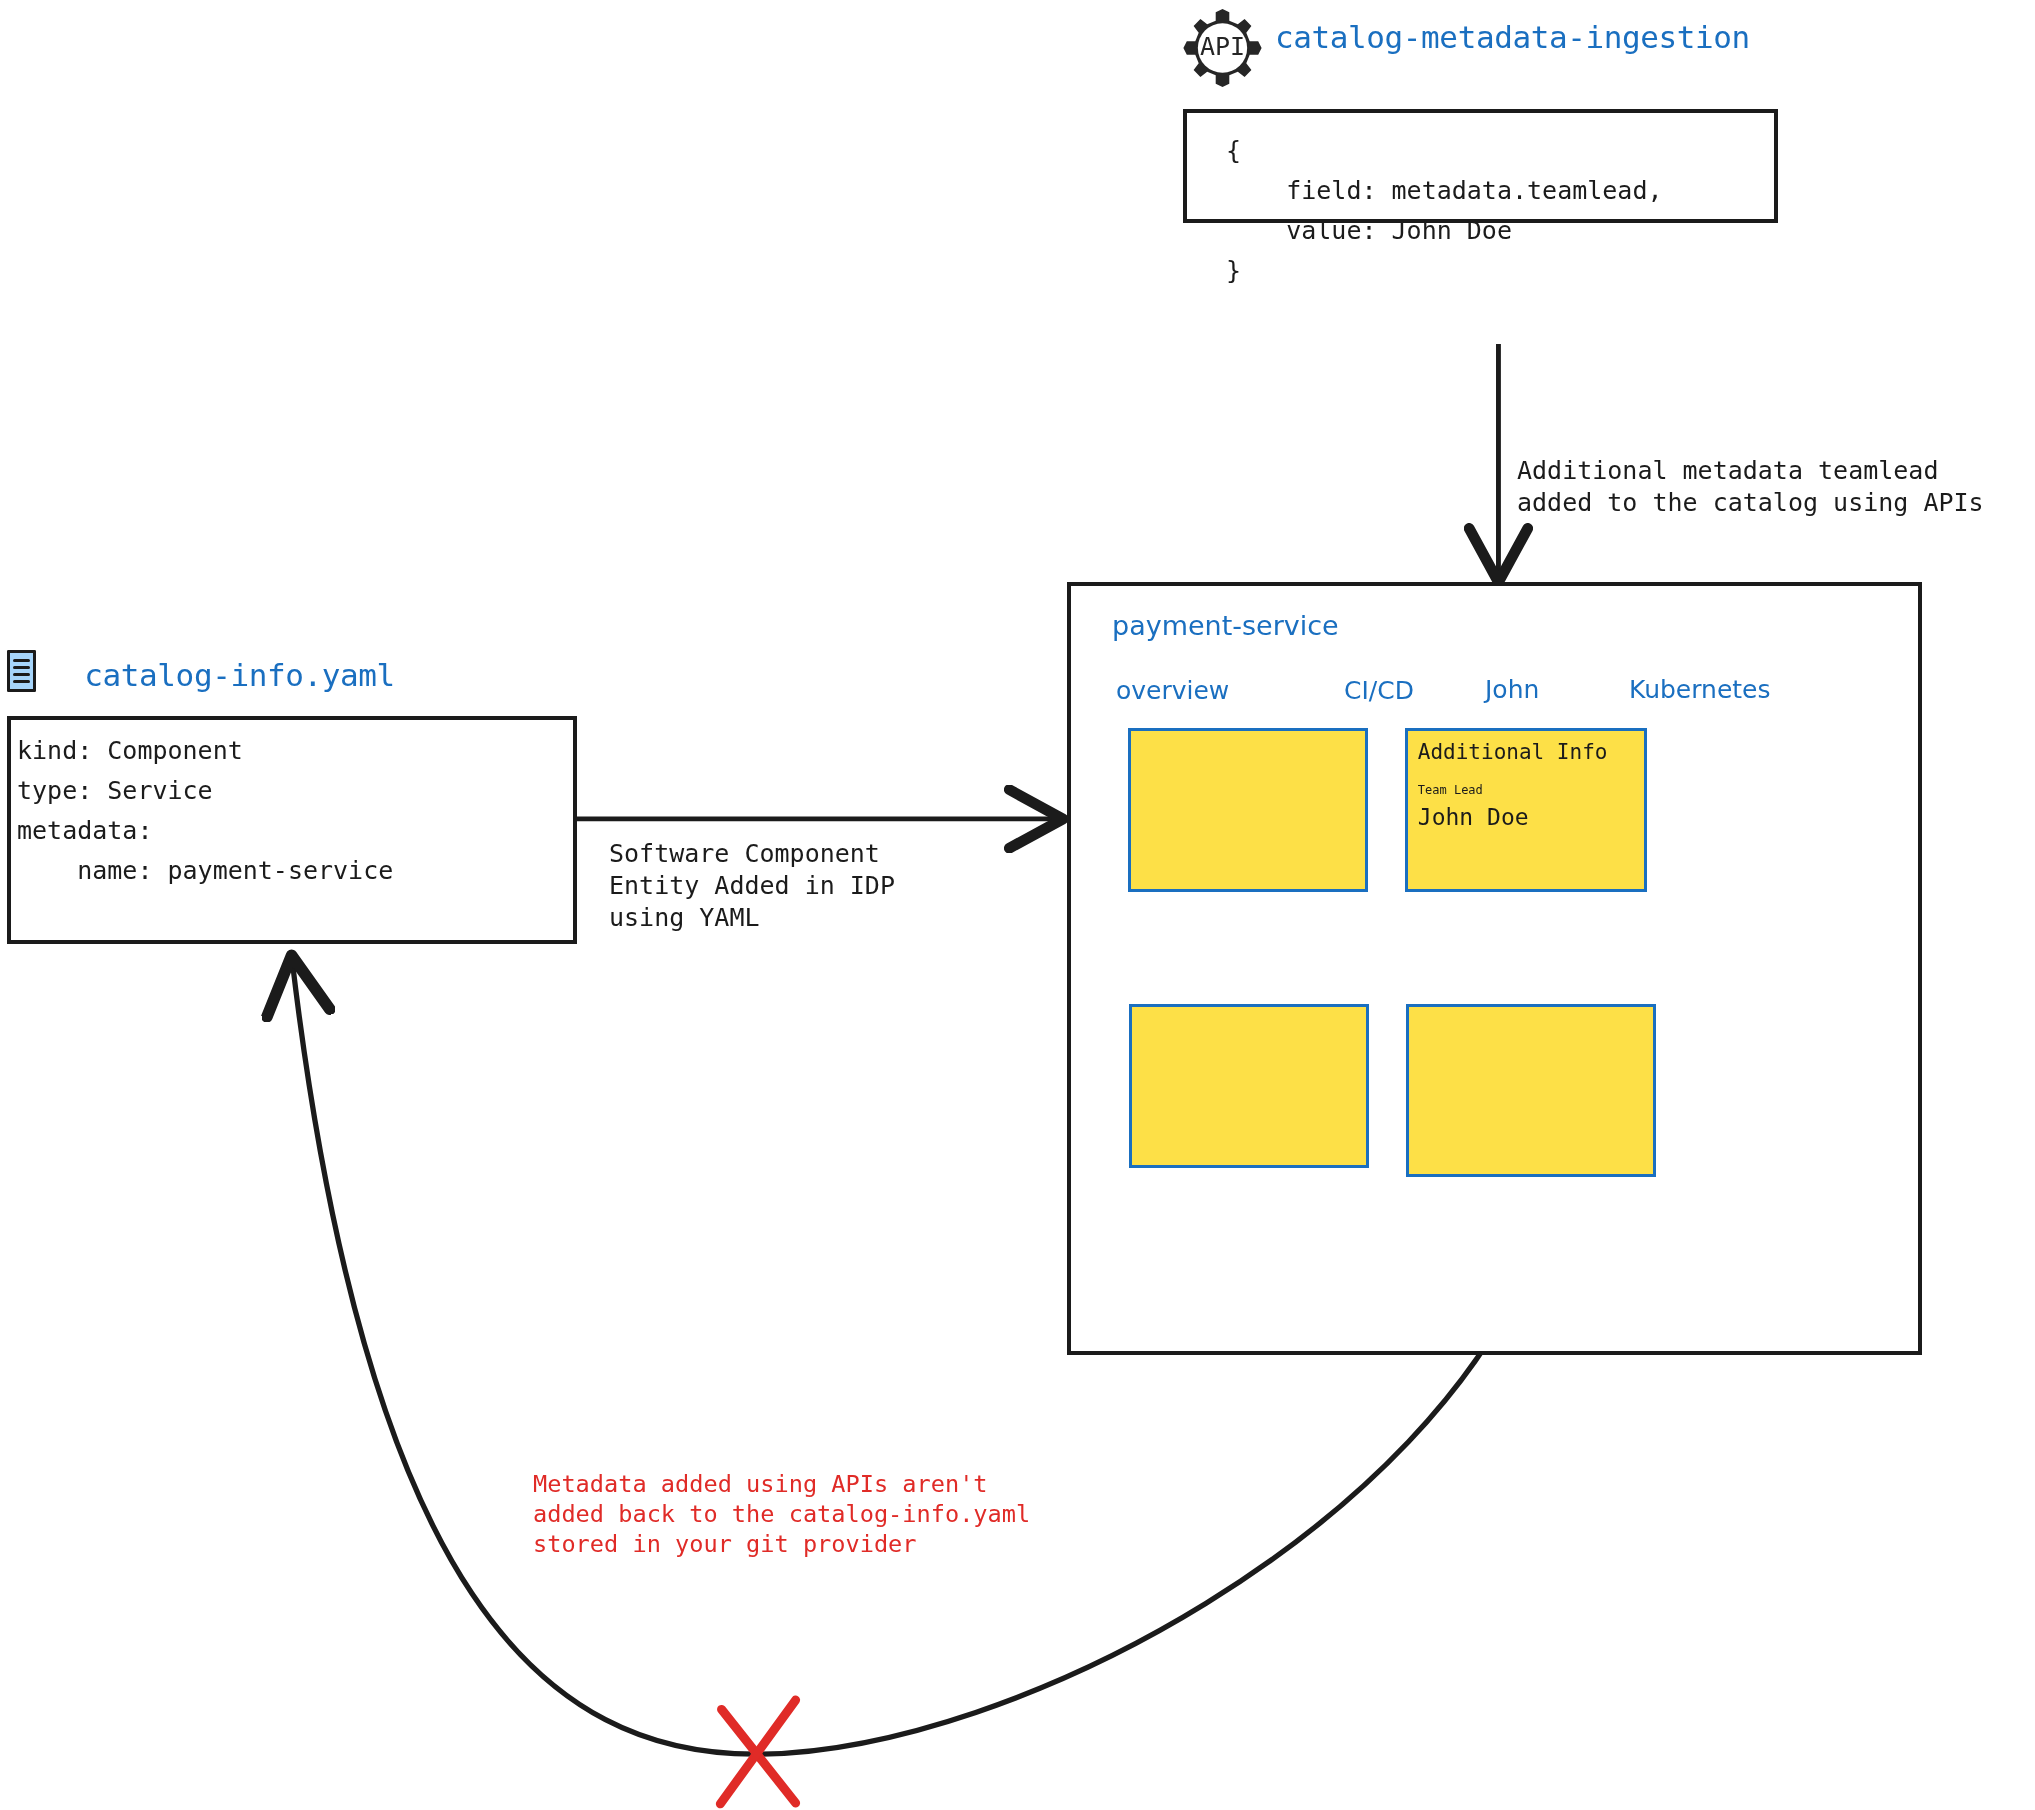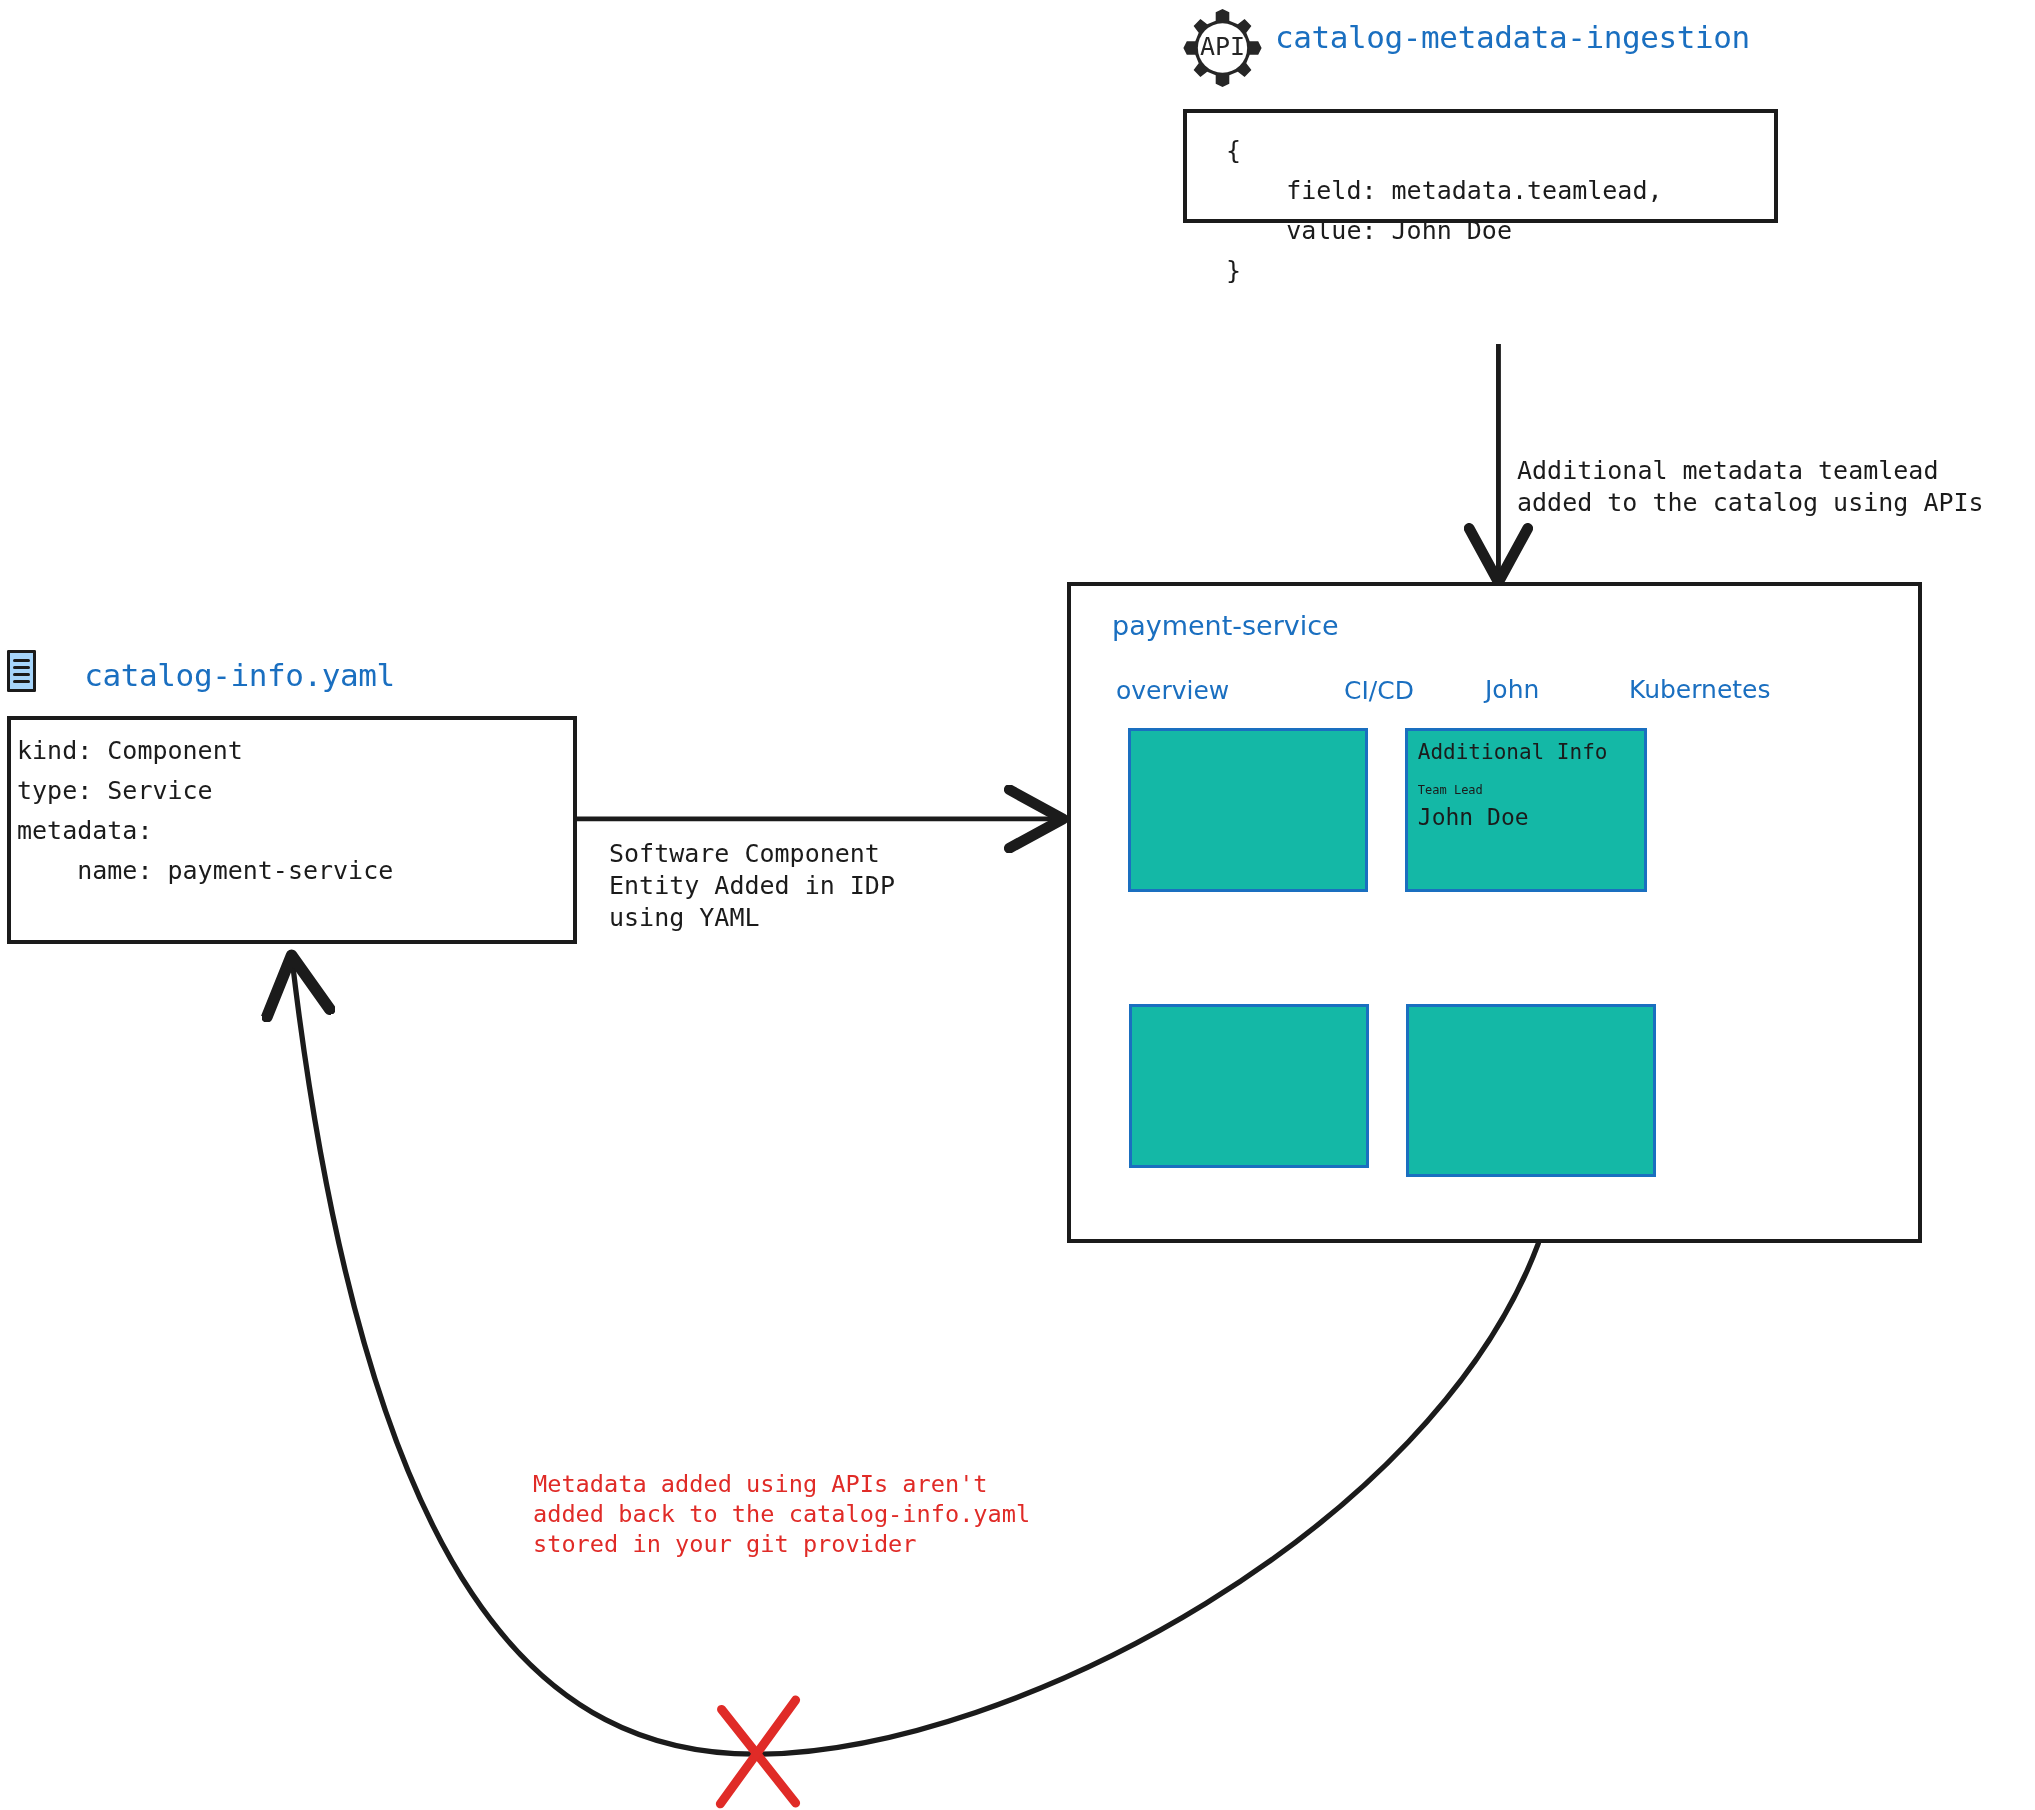--- a/index.html
+++ b/index.html
@@ -12,21 +12,21 @@
   .abs{position:absolute;}
 
   
   .blackbox{
     border:4.5px solid #1b1b1b;
     background:#ffffff;
     box-sizing:border-box;
   }
   .bluebox{
     border:3.7px solid #1a6fc0;
-    background:#14b8a6;
+    background:#fde047;
     box-sizing:border-box;
   }
 
   
   .mono{font-family:"DejaVu Sans Mono","Liberation Mono",monospace;}
   .blue-title{
     color:#1a6fc0;
     font-family:"DejaVu Sans Mono","Liberation Mono",monospace;
     font-size:31px;
     letter-spacing:-0.4px;
@@ -160,21 +160,21 @@
     <div class="abs code" style="left:5.7px;top:10.6px;">kind: Component
 type: Service
 metadata:
     name: payment-service</div>
   </div>
 
   <div class="abs edge-label" style="left:609px;top:838px;">Software Component
 Entity Added in IDP
 using YAML</div>
 
-  <div class="abs blackbox" style="left:1067px;top:582px;width:855px;height:661px;">
+  <div class="abs blackbox" style="left:1067px;top:582px;width:855px;height:773px;">
 
     <div class="abs panel-title" style="left:41px;top:23.6px;">payment-service</div>
 
     <div class="abs tab" style="left:45px;top:90px;">overview</div>
     <div class="abs tab" style="left:273px;top:90px;">CI/CD</div>
     <div class="abs tab" style="left:414px;top:89px;">John</div>
     <div class="abs tab" style="left:558px;top:89px;">Kubernetes</div>
 
     <div class="abs bluebox" style="left:57px;top:142px;width:240px;height:164px;"></div>
 

